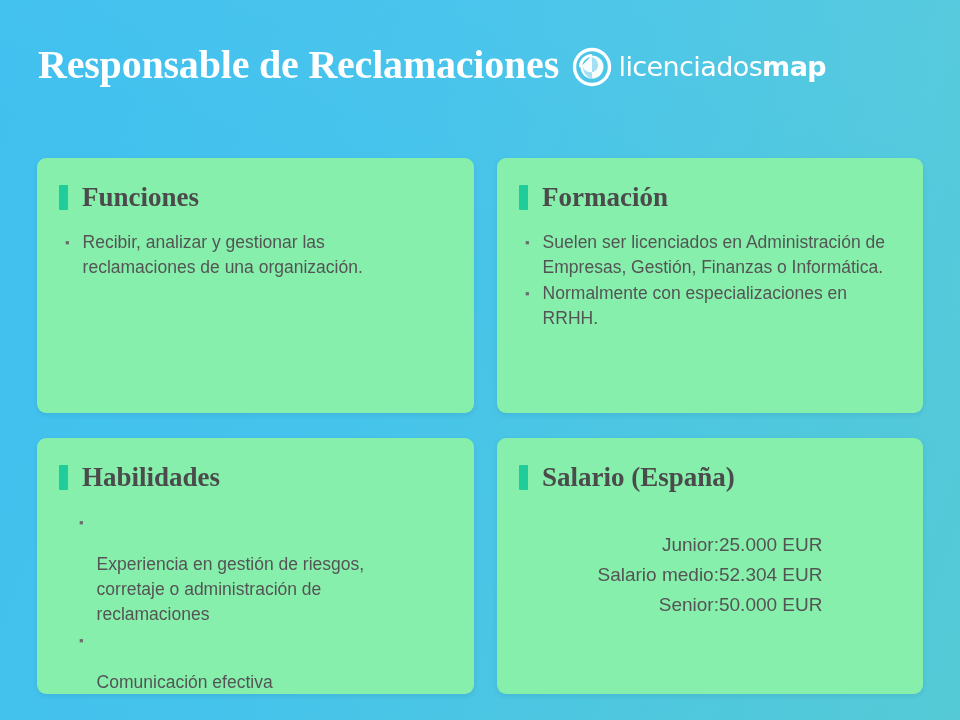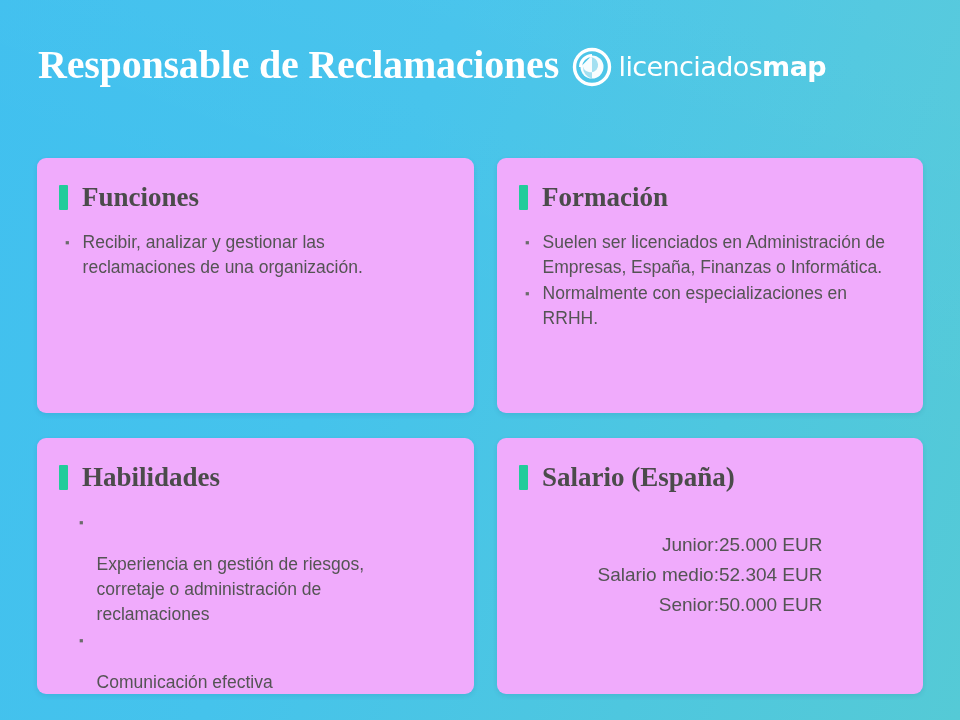--- a/index.html
+++ b/index.html
@@ -81,21 +81,21 @@
     width: 886px;
     height: 536px;
     display: grid;
     grid-template-columns: 437px 426px;
     grid-template-rows: 255px 256px;
     column-gap: 23px;
     row-gap: 25px;
   }
 
   .card {
-    background: #f0abfc;
+    background: #86efac;
     border-radius: 9px;
     padding: 22px 22px 18px 22px;
     box-shadow: 0 2px 5px rgba(0, 60, 90, 0.10);
     overflow: hidden;
     position: relative;
   }
 
   .card-head {
     display: flex;
     align-items: center;
@@ -219,21 +219,21 @@
   </div>
 
   <div class="card card-formacion">
     <div class="card-head">
       <div class="accent-bar"></div>
       <div class="card-title">Formación</div>
     </div>
     <ul class="bullets">
       <li>
         <span class="bullet-mark">▪</span>
-        <span class="bullet-text">Suelen ser licenciados en Administración de Empresas, España, Finanzas o Informática.</span>
+        <span class="bullet-text">Suelen ser licenciados en Administración de Empresas, Gestión, Finanzas o Informática.</span>
       </li>
       <li>
         <span class="bullet-mark">▪</span>
         <span class="bullet-text">Normalmente con especializaciones en RRHH.</span>
       </li>
     </ul>
   </div>
 
   <div class="card card-habilidades">
     <div class="card-head">

